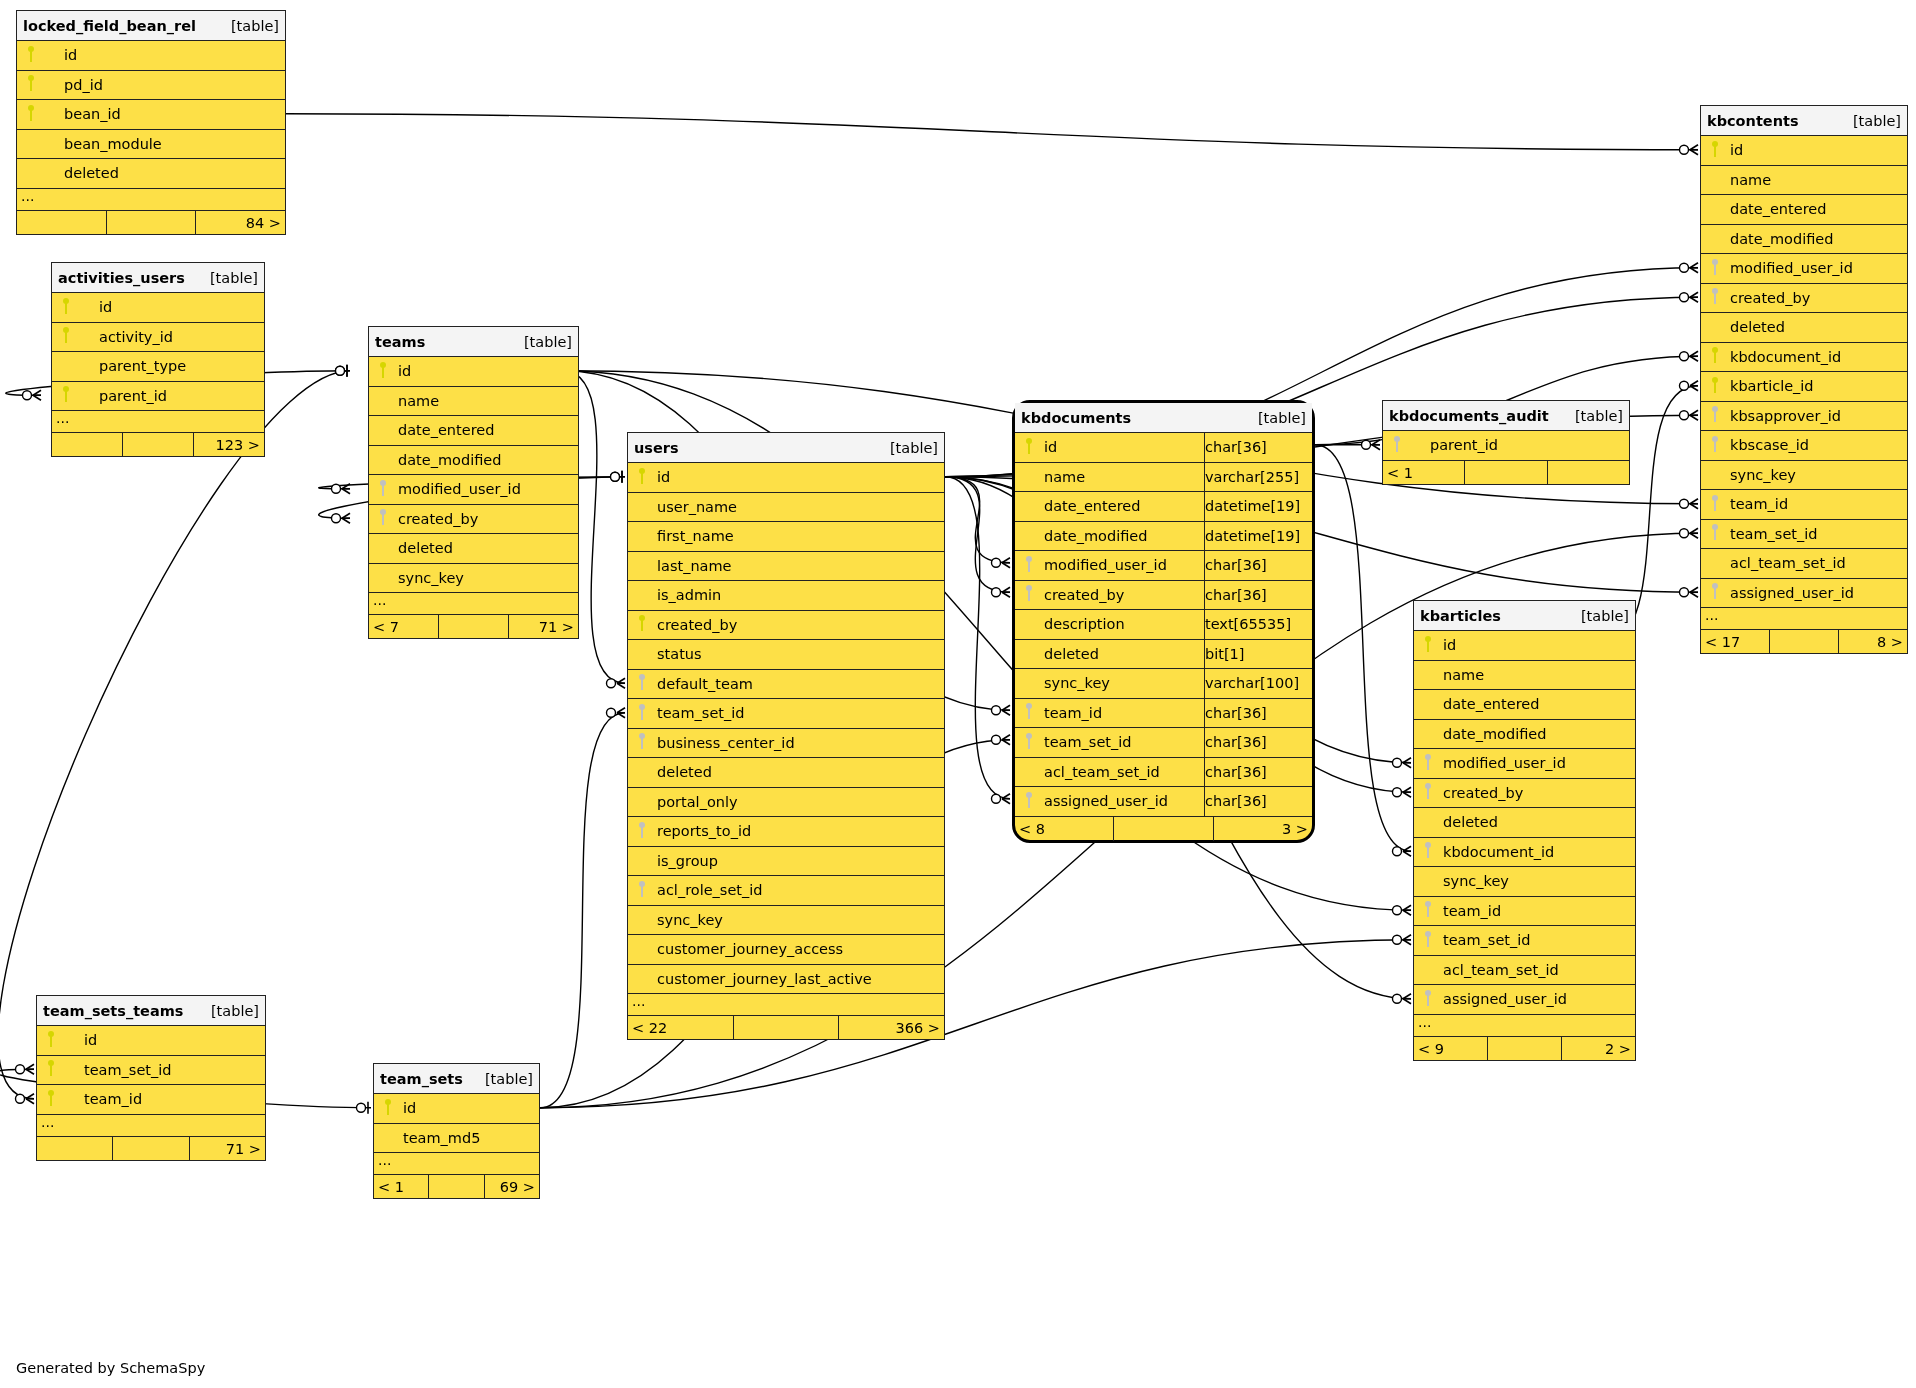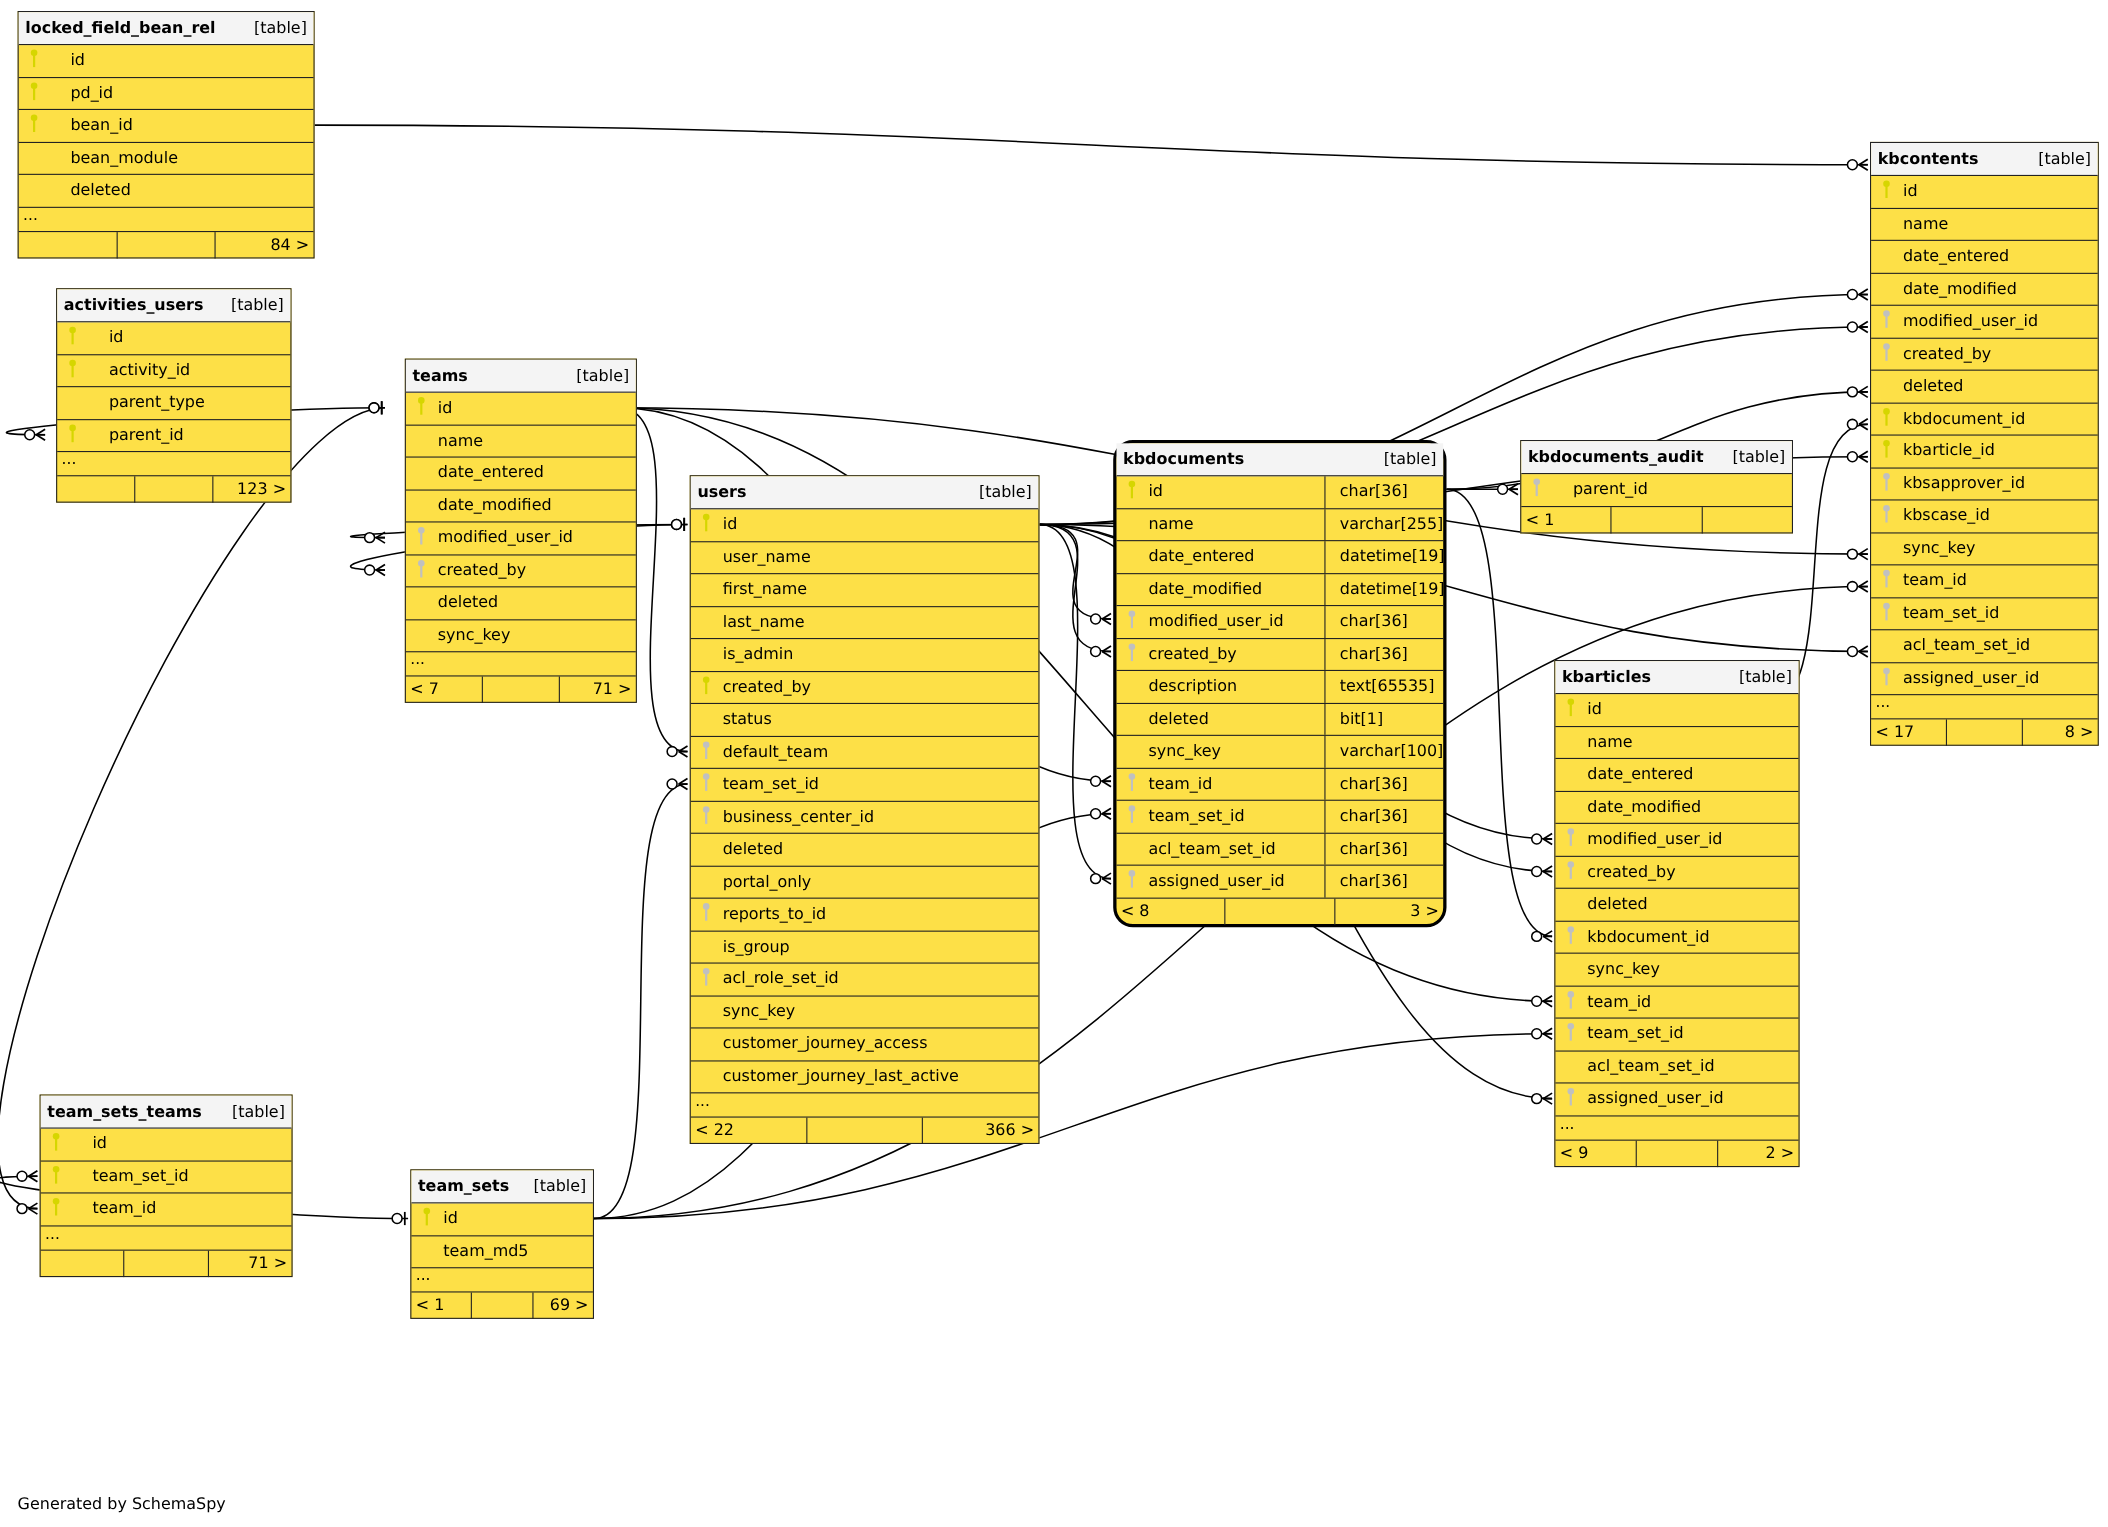--- a/index.html
+++ b/index.html
@@ -14,21 +14,21 @@
   .tbl .hdr { height:30px; background:#f4f4f4; border-bottom:1.5px solid #222; display:flex;
               align-items:center; justify-content:space-between; padding:0 6px; box-sizing:border-box; font-size:14.5px; }
   .tbl .hdr .nm { font-weight:bold; }
   .tbl .row { height:29.5px; border-bottom:1.5px solid #222; display:flex; align-items:center;
               box-sizing:border-box; font-size:14.5px; }
   .tbl .row .key { width:14px; text-align:center; margin-left:7px; }
   .tbl .row .col { padding-left:8px; flex:1; white-space:nowrap; }
   .tbl.wide .row .key { width:14px; margin-left:7px; }
   .tbl.wide .row .col { padding-left:26px; }
   .tbl .row .typ { width:108px; border-left:1.5px solid #222; height:100%; display:flex; align-items:center;
-                   padding-left:13px; box-sizing:border-box; }
+                   padding-left:0; box-sizing:border-box; }
   .tbl .more { height:22px; border-bottom:1.5px solid #222; font-size:14px; padding-left:4px; line-height:14px; box-sizing:border-box; }
   .tbl .foot { height:23px; display:flex; font-size:14.5px; }
   .tbl .foot span { flex:1; padding:12px 4px; display:flex; align-items:center; box-sizing:border-box; }
   .tbl .foot span + span { border-left:1.5px solid #222; }
   .tbl .foot .r { justify-content:flex-end; }
   .keyglyph { display:inline-block; width:6px; height:16px; position:relative; }
   .keyglyph::before { content:""; position:absolute; left:0; top:0; width:6px; height:6px; border-radius:50%; background:currentColor; }
   .keyglyph::after { content:""; position:absolute; left:2px; top:5px; width:2px; height:11px; background:currentColor; }
   .pk { color:#d6d600; }
   .fk { color:#c0c0c0; }
@@ -527,21 +527,21 @@
         <span class="key"><span class="keyglyph fk"></span></span>
         <span class="col">assigned_user_id</span>
       </div>
       <div class="more">...</div>
       <div class="foot">
         <span>&lt; 9</span>
         <span></span>
         <span class="r">2 &gt;</span>
       </div>
     </div>
-    <div class="tbl " style="left: 1700px; top: 105px; width: 208px; margin-top: 24px;">
+    <div class="tbl " style="left: 1700px; top: 105px; width: 208px;">
       <div class="hdr">
         <span class="nm">kbcontents</span>
         <span class="kd">[table]</span>
       </div>
       <div class="row">
         <span class="key"><span class="keyglyph pk"></span></span>
         <span class="col">id</span>
       </div>
       <div class="row">
         <span class="key"></span>

